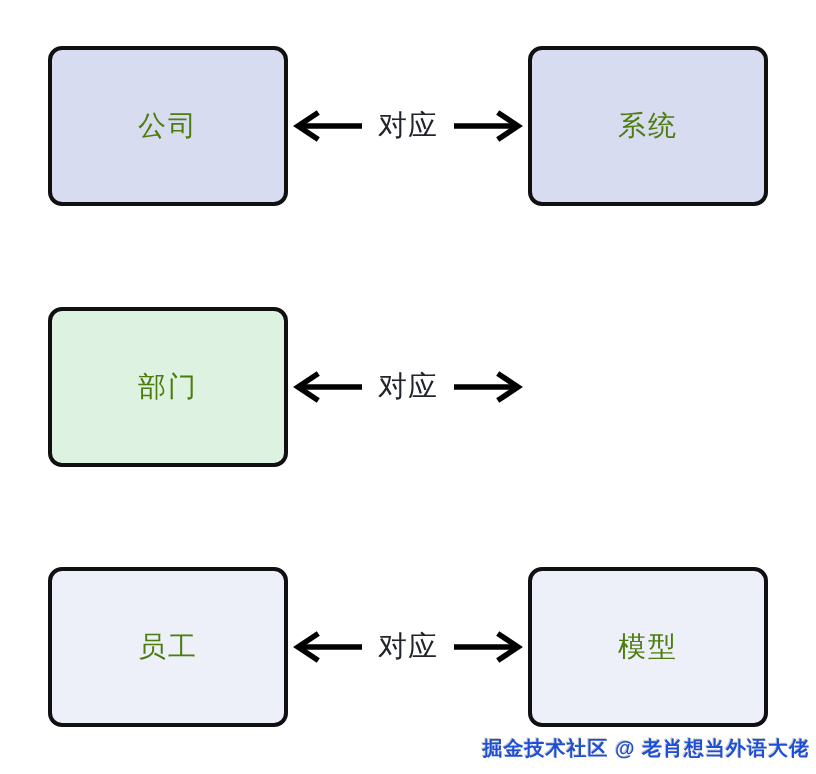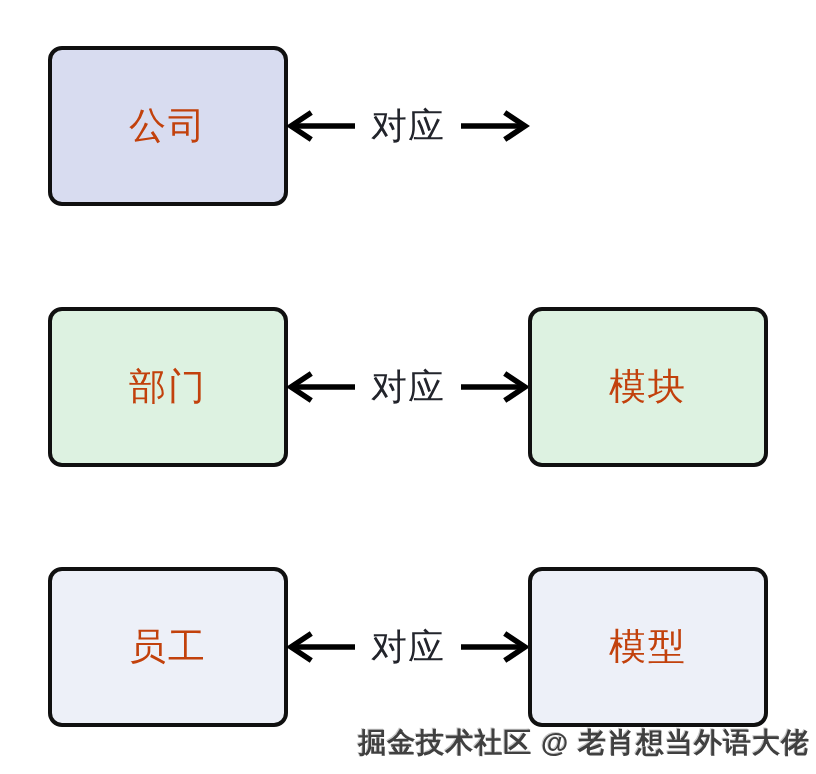--- a/index.html
+++ b/index.html
@@ -33,52 +33,52 @@
     border: 4px solid #101010;
     border-radius: 14px;
     box-sizing: border-box;
     display: flex;
     align-items: center;
     justify-content: center;
   }
   .node.left  { left: 48px; }
   .node.right { left: 528px; }
   .node .label {
-    font-size: 37px;
-    color: #c2410c;
+    font-size: 28px;
+    color: #4d7c0f;
     letter-spacing: 2px;
   }
 
   .connector {
     position: absolute;
     left: 288px;
     top: 0;
     width: 240px;
     height: 160px;
     display: flex;
     align-items: center;
     justify-content: center;
     gap: 12px;
   }
   .connector .relation {
-    font-size: 36px;
+    font-size: 29px;
     color: #22242b;
     letter-spacing: 1px;
     white-space: nowrap;
   }
   .arrow-svg { display: block; flex: 0 0 auto; }
 
   .watermark {
     position: absolute;
     right: 6px;
     bottom: 12px;
-    font-size: 28px;
+    font-size: 20px;
     font-weight: 600;
     letter-spacing: 1px;
-    color: #404040;
+    color: #1d4ed8;
     text-shadow: 1px 1px 0 rgba(255,255,255,0.9), -1px -1px 0 rgba(130,130,130,0.45);
     white-space: nowrap;
   }
 </style>
 </head>
 <body>
 
 <div class="canvas">
 
   <div class="row r0">
@@ -89,39 +89,39 @@
       <svg class="arrow-svg" width="76" height="34" viewBox="0 0 76 34">
         <path d="M72 17 H12" stroke="#000" stroke-width="5.5" fill="none"></path>
         <path d="M26 5 L8 17 L26 29" stroke="#000" stroke-width="5.5" fill="none" stroke-linecap="square" stroke-linejoin="miter"></path>
       </svg>
       <span class="relation">对应</span>
       <svg class="arrow-svg" width="76" height="34" viewBox="0 0 76 34">
         <path d="M4 17 H64" stroke="#000" stroke-width="5.5" fill="none"></path>
         <path d="M50 5 L68 17 L50 29" stroke="#000" stroke-width="5.5" fill="none" stroke-linecap="square" stroke-linejoin="miter"></path>
       </svg>
     </div>
+    <div class="node right" style="background-color: rgb(216, 220, 240);">
+      <span class="label">系统</span>
+    </div>
   </div>
 
   <div class="row r1">
     <div class="node left" style="background-color: rgb(221, 242, 225);">
       <span class="label">部门</span>
     </div>
     <div class="connector">
       <svg class="arrow-svg" width="76" height="34" viewBox="0 0 76 34">
         <path d="M72 17 H12" stroke="#000" stroke-width="5.5" fill="none"></path>
         <path d="M26 5 L8 17 L26 29" stroke="#000" stroke-width="5.5" fill="none" stroke-linecap="square" stroke-linejoin="miter"></path>
       </svg>
       <span class="relation">对应</span>
       <svg class="arrow-svg" width="76" height="34" viewBox="0 0 76 34">
         <path d="M4 17 H64" stroke="#000" stroke-width="5.5" fill="none"></path>
         <path d="M50 5 L68 17 L50 29" stroke="#000" stroke-width="5.5" fill="none" stroke-linecap="square" stroke-linejoin="miter"></path>
       </svg>
-    </div>
-    <div class="node right" style="background-color: rgb(221, 242, 225);">
-      <span class="label">模块</span>
     </div>
   </div>
 
   <div class="row r2">
     <div class="node left" style="background-color: rgb(237, 240, 248); text-align: right;">
       <span class="label">员工</span>
     </div>
     <div class="connector">
       <svg class="arrow-svg" width="76" height="34" viewBox="0 0 76 34">
         <path d="M72 17 H12" stroke="#000" stroke-width="5.5" fill="none"></path>

